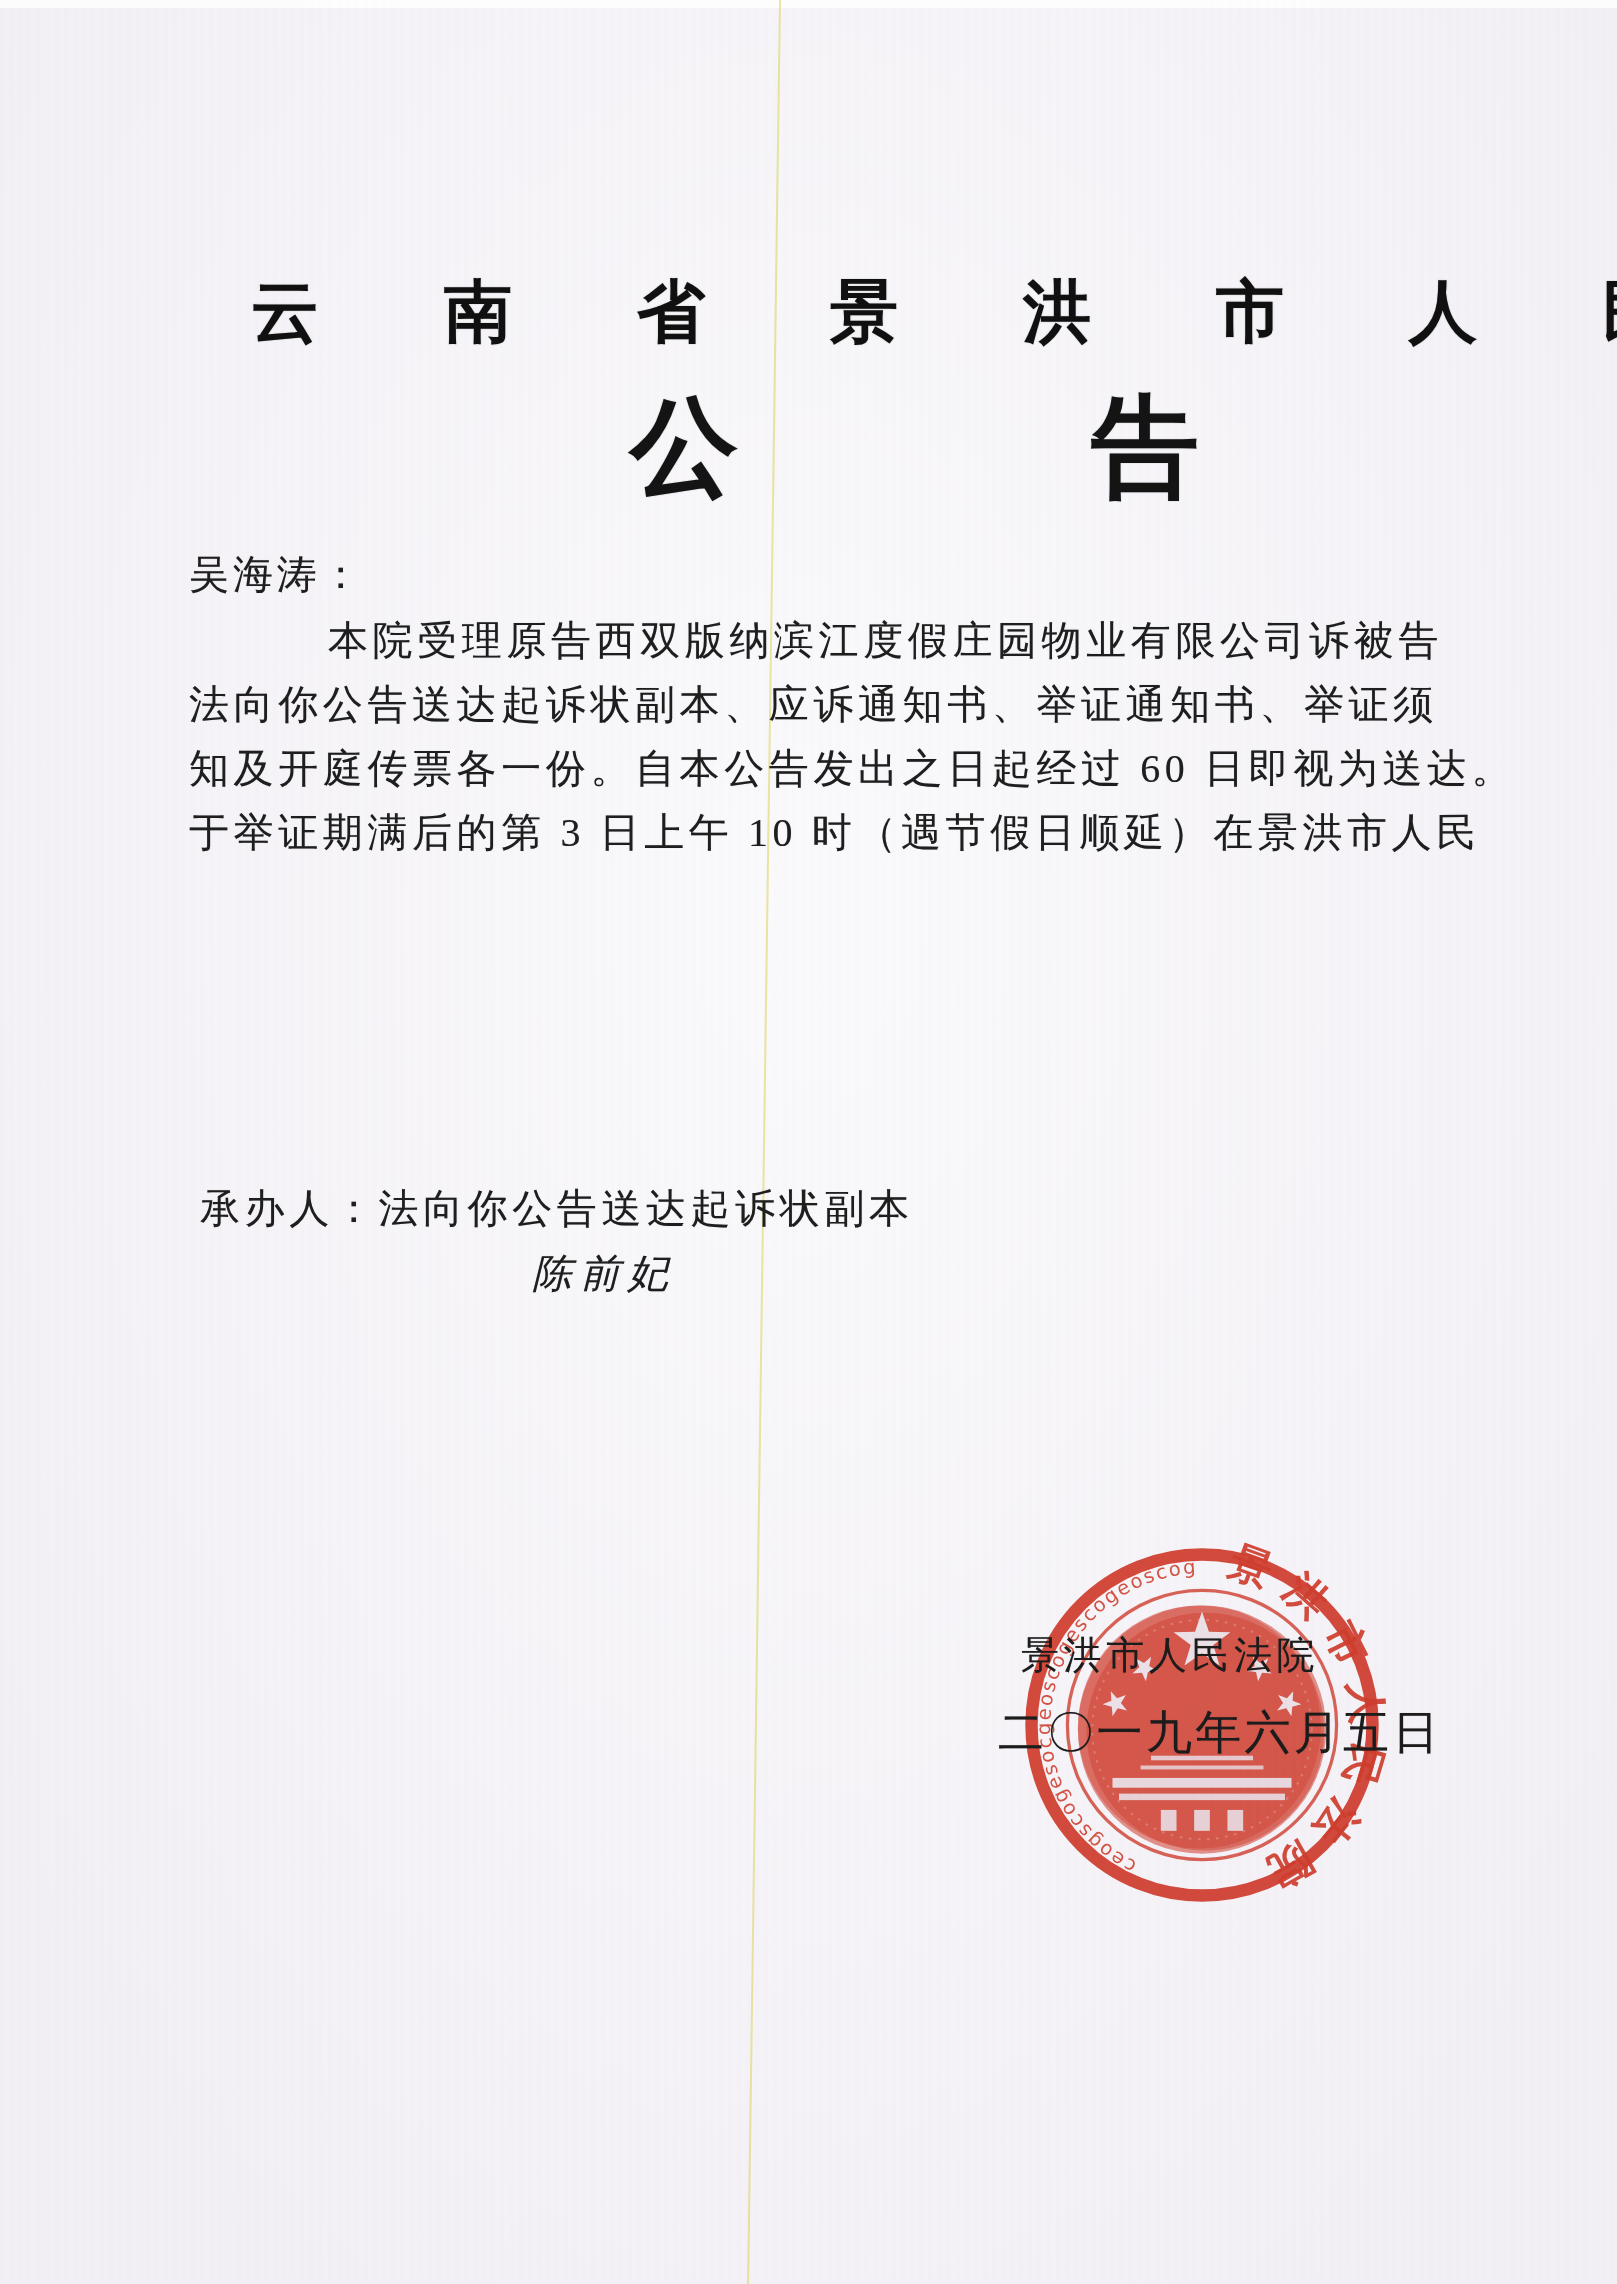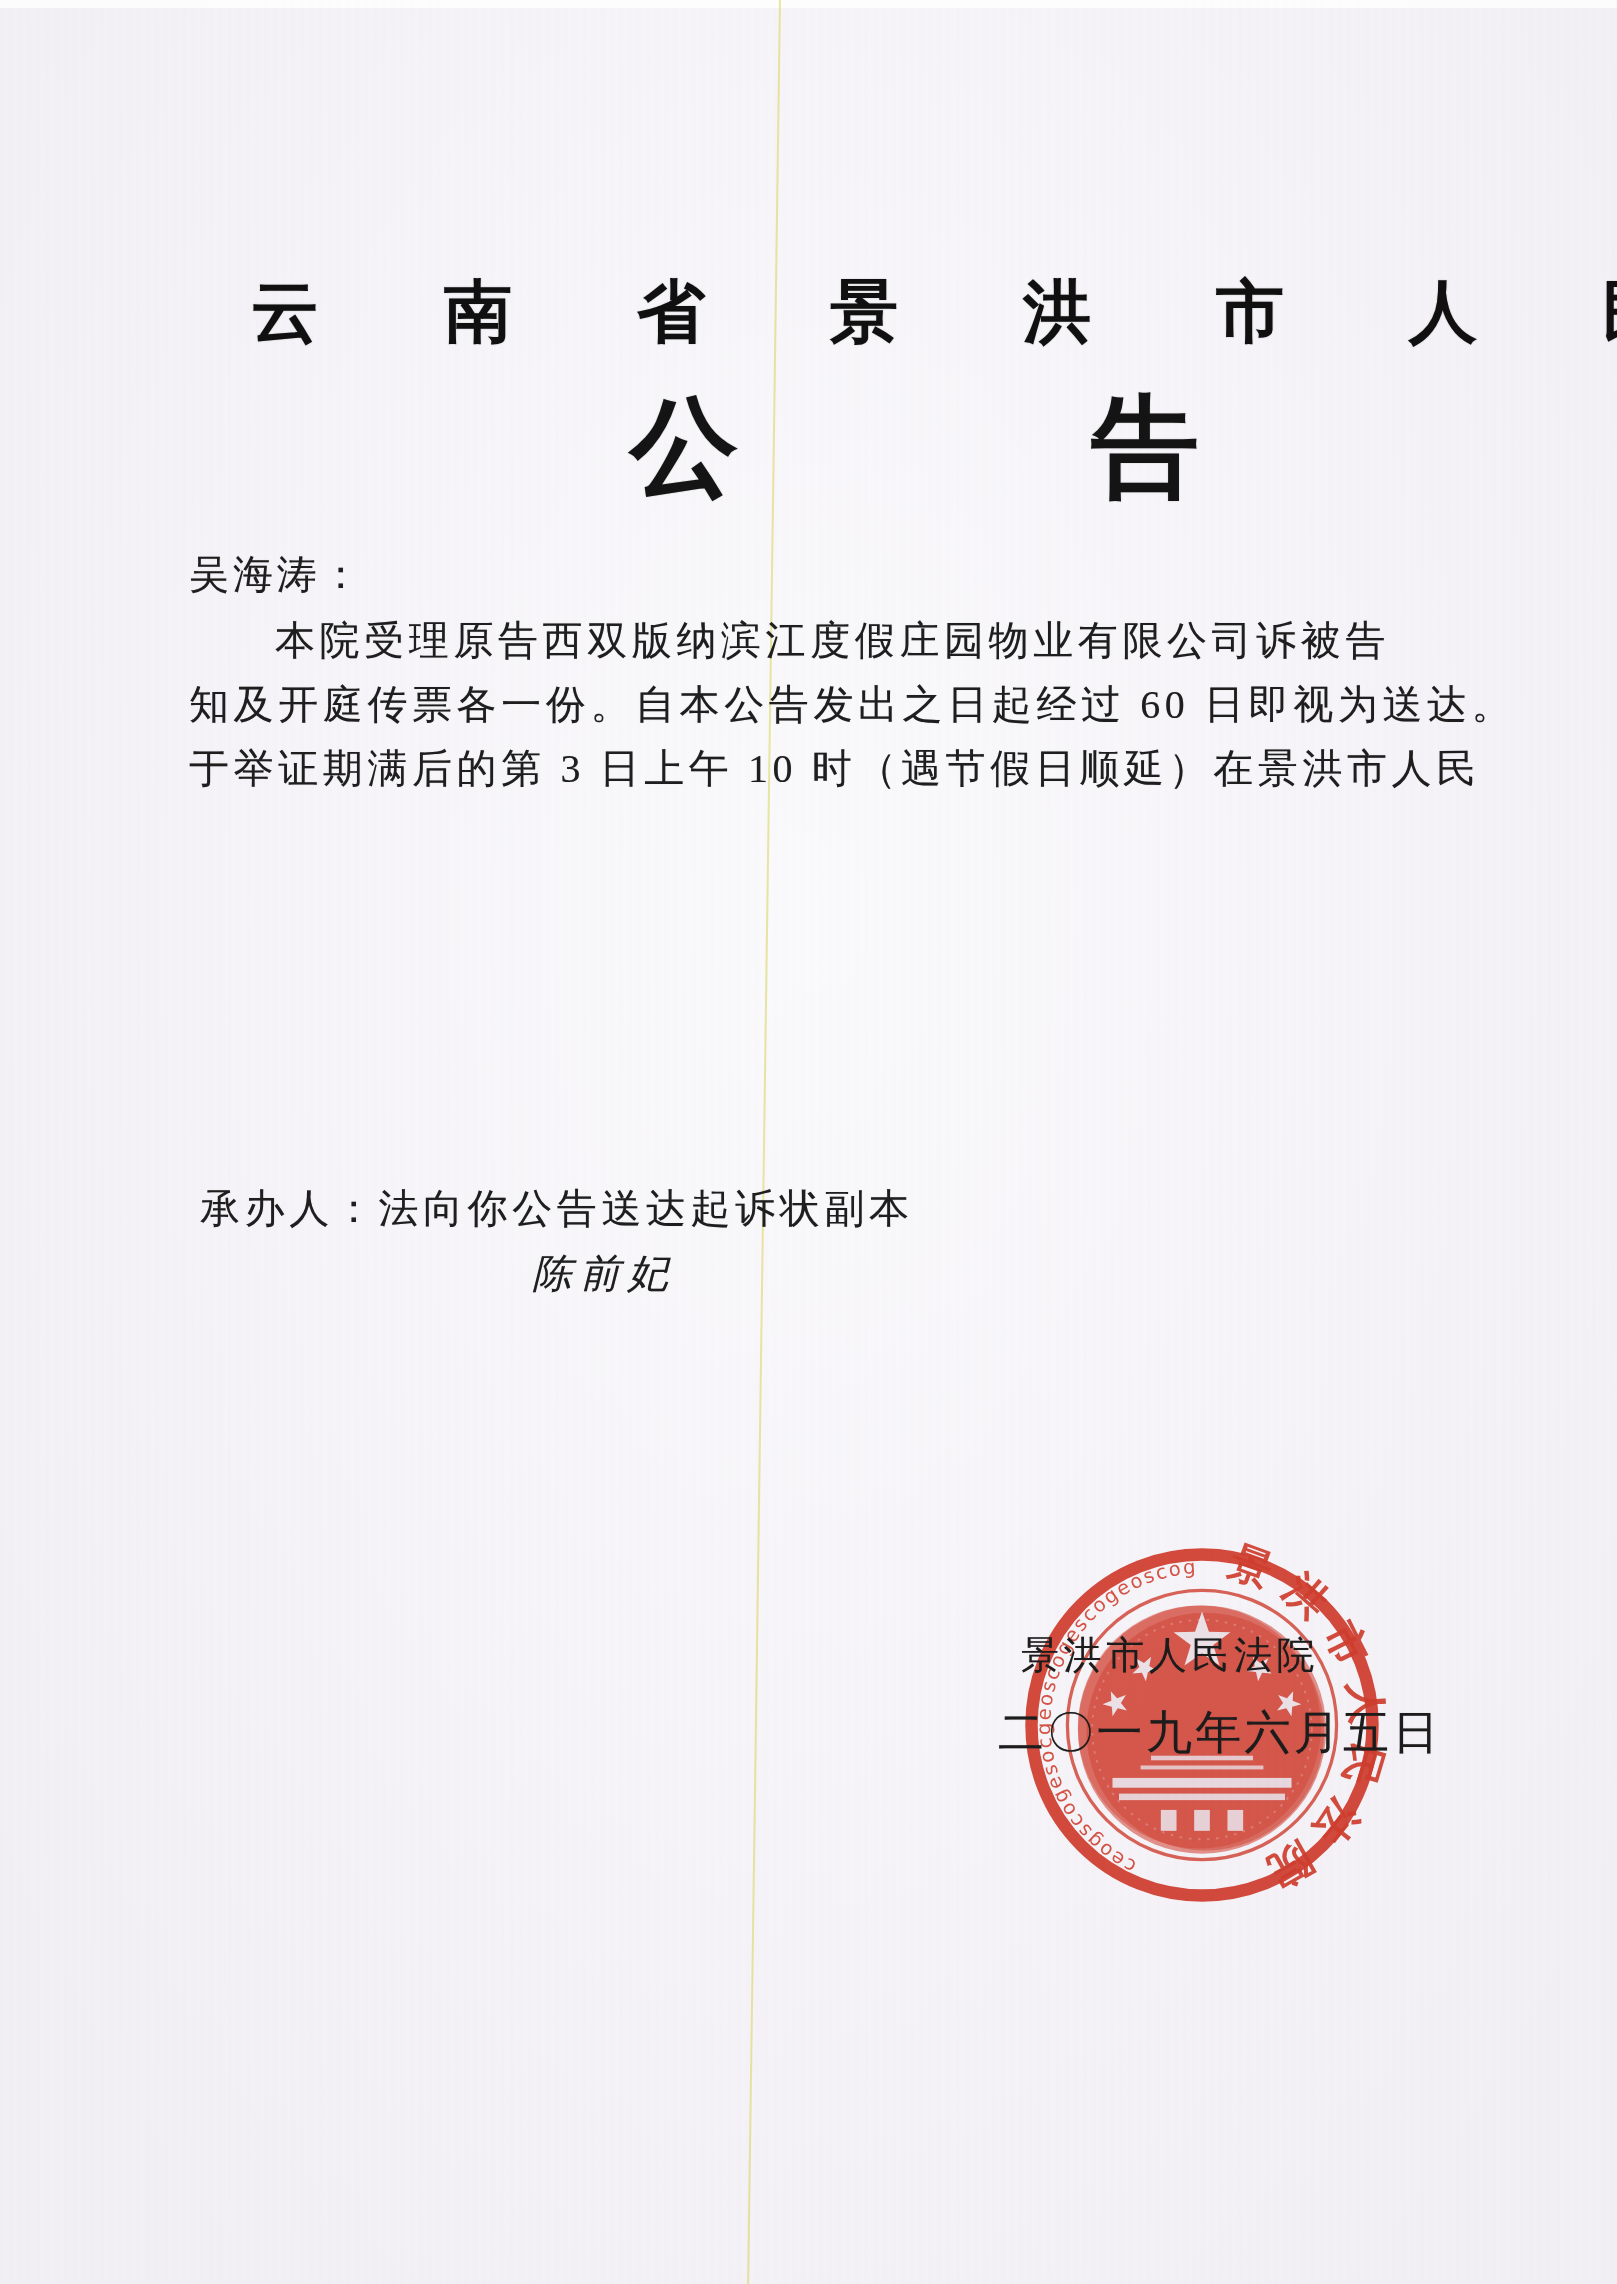--- a/index.html
+++ b/index.html
@@ -43,21 +43,21 @@
     font-size: 40px; line-height: 64px; letter-spacing: 3.9px;
     white-space: nowrap;
     text-shadow: 0 0 0.7px rgba(30,30,30,0.4);
   }
   .body-lines {
     position: absolute; left: 189px; top: 609px; width: 1254px;
     font-size: 40px; line-height: 64px; letter-spacing: 4.6px;
     text-shadow: 0 0 0.7px rgba(30,30,30,0.4);
   }
   .body-lines .body-line { white-space: nowrap; }
-  .body-lines .body-line:first-child { text-indent: 86px; }
+  .body-lines .body-line:first-child { text-indent: 86px; text-align: right; }
   .handler-line {
     position: absolute; left: 200px; top: 1177px;
     font-size: 40px; line-height: 64px; letter-spacing: 4.6px;
     white-space: nowrap;
     text-shadow: 0 0 0.7px rgba(30,30,30,0.4);
   }
   .handler-name {
     position: absolute; left: 532px; top: 1242px;
     font-size: 40px; line-height: 64px; letter-spacing: 7.8px;
     white-space: nowrap;
@@ -90,20 +90,21 @@
   <div class="scan-line"></div>
 
   <div class="court-title">云 南 省 景 洪 市 人 民 法 院</div>
 
   <div class="doc-type">公 告</div>
 
   <div class="salutation">吴海涛：</div>
 
   <div class="body-lines">
       <div class="body-line">本院受理原告西双版纳滨江度假庄园物业有限公司诉被告</div>
+      <div class="body-line">法向你公告送达起诉状副本、应诉通知书、举证通知书、举证须</div>
       <div class="body-line">知及开庭传票各一份。自本公告发出之日起经过 60 日即视为送达。</div>
       <div class="body-line">于举证期满后的第 3 日上午 10 时（遇节假日顺延）在景洪市人民</div>
     </div>
 
   <div class="handler-line">承办人：法向你公告送达起诉状副本</div>
 
   <div class="handler-name">陈前妃</div>
 
   <svg class="seal-svg" viewBox="0 0 600 600">
     <defs>

